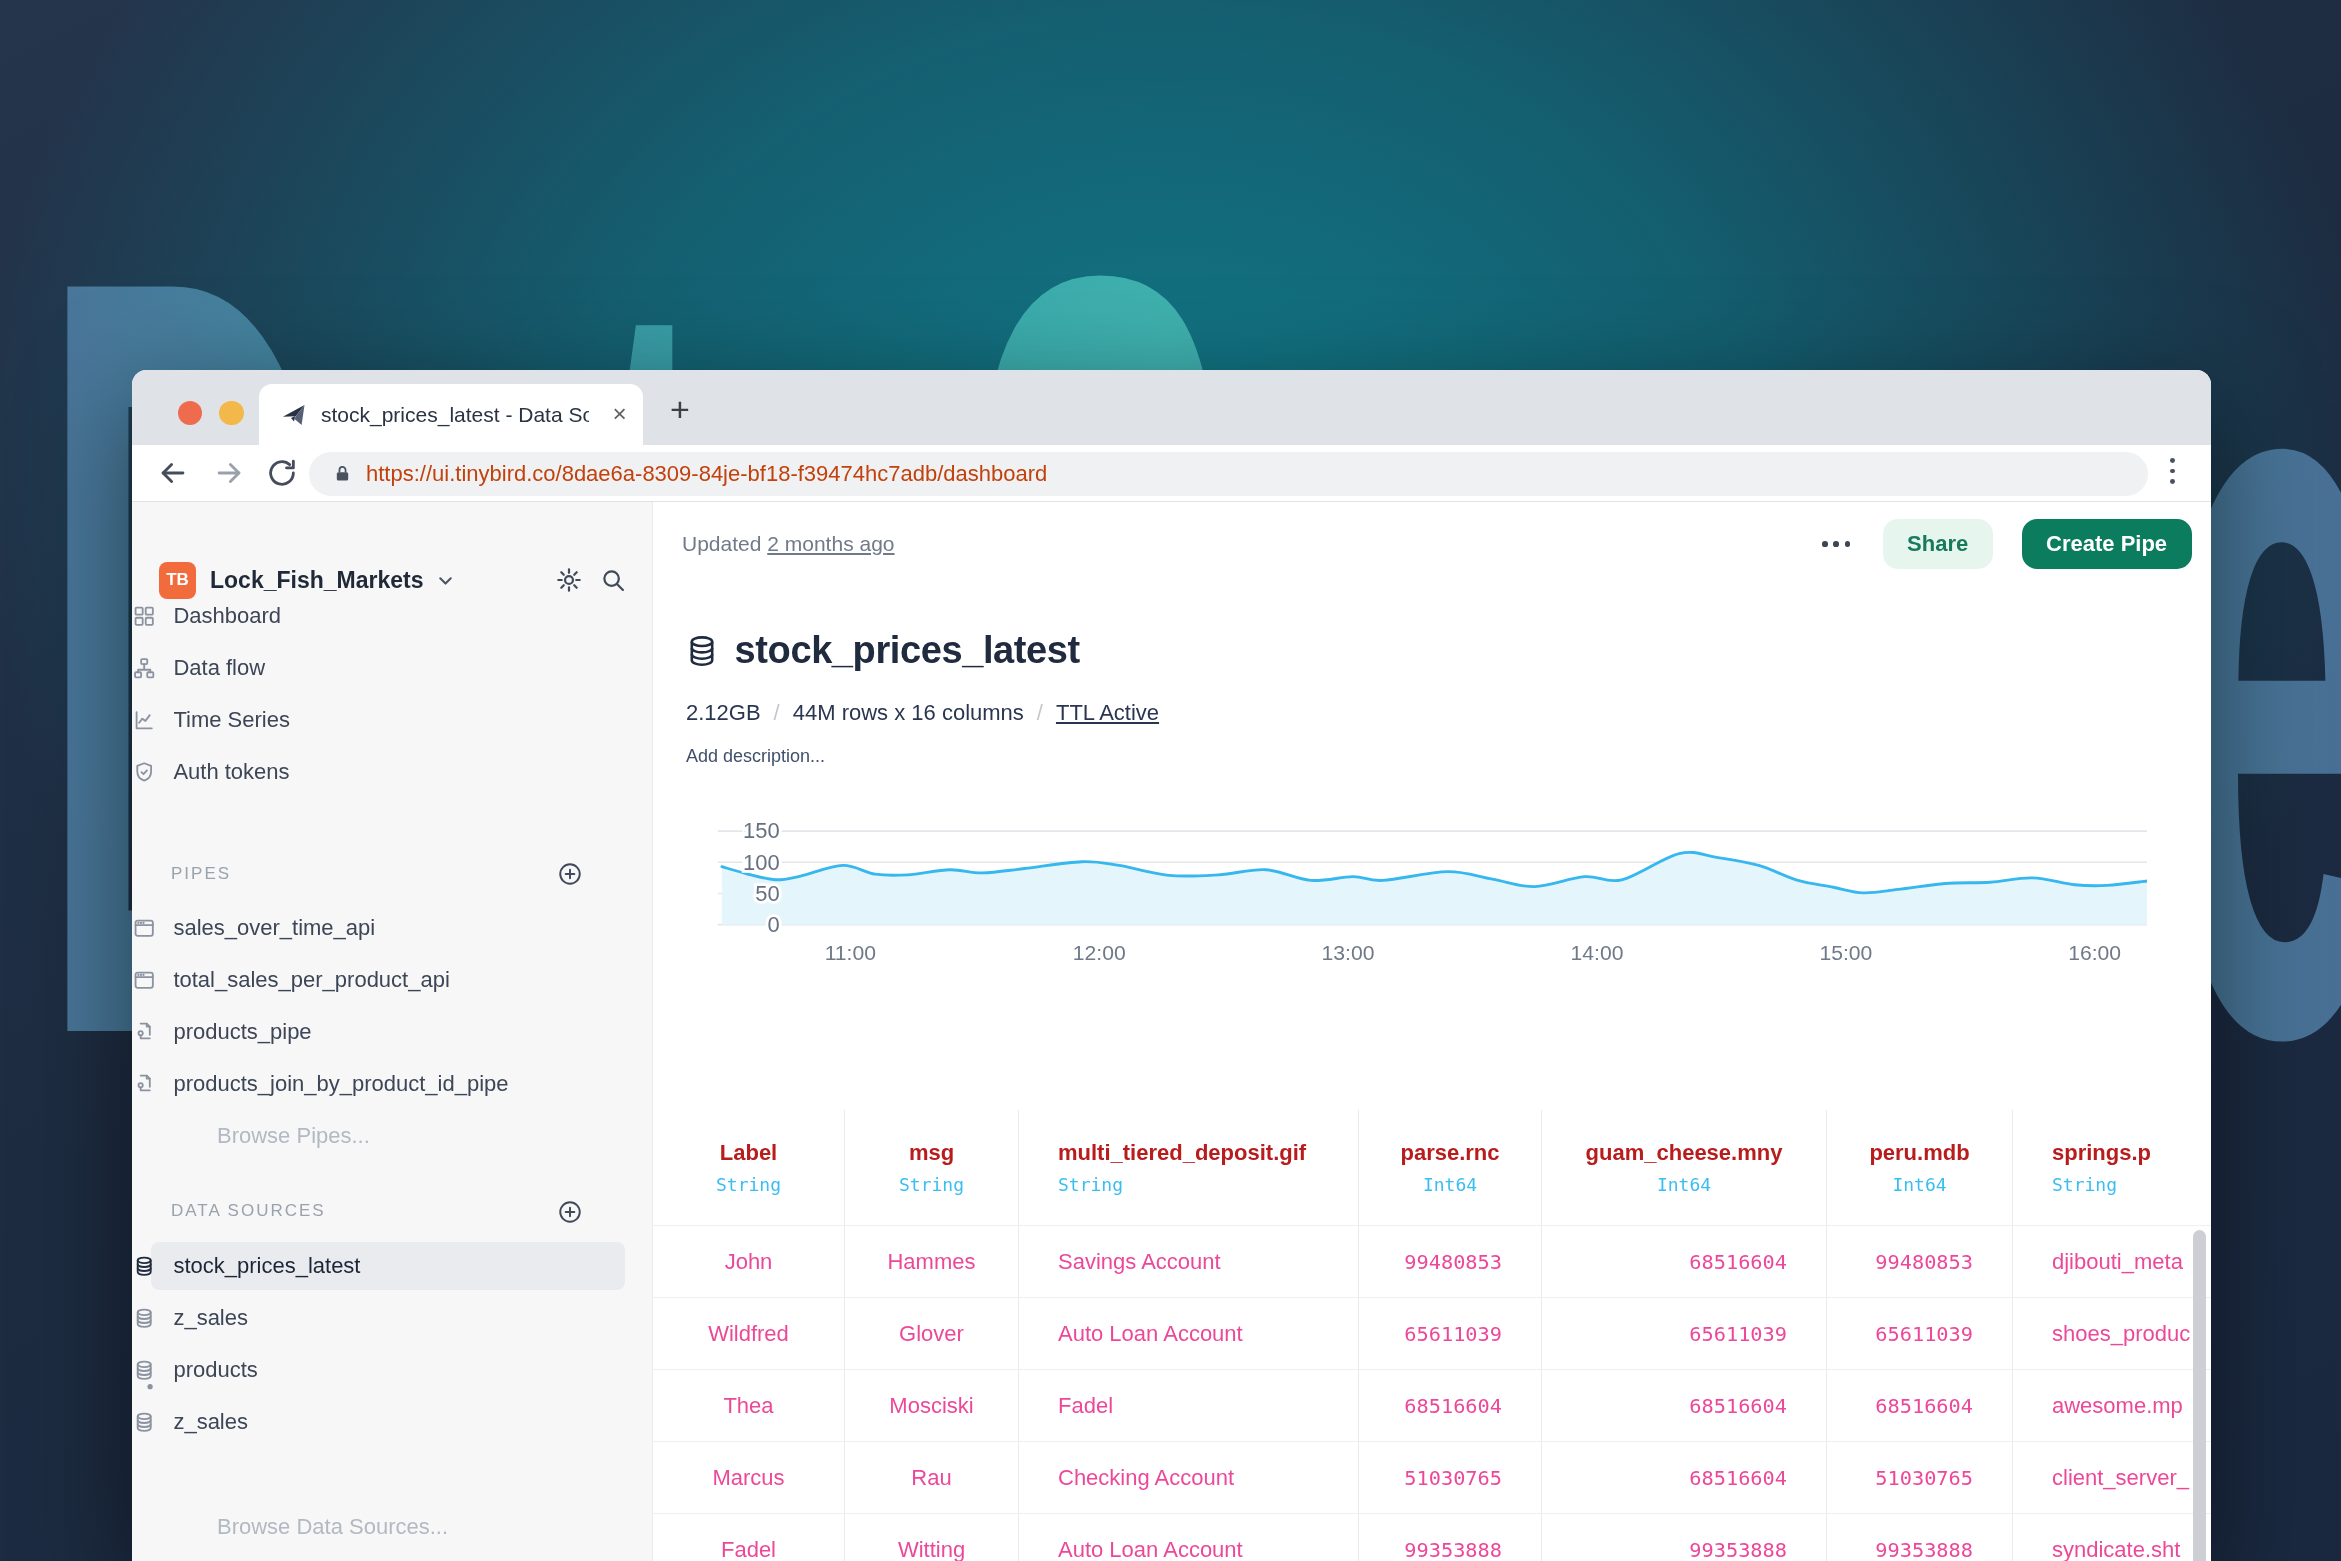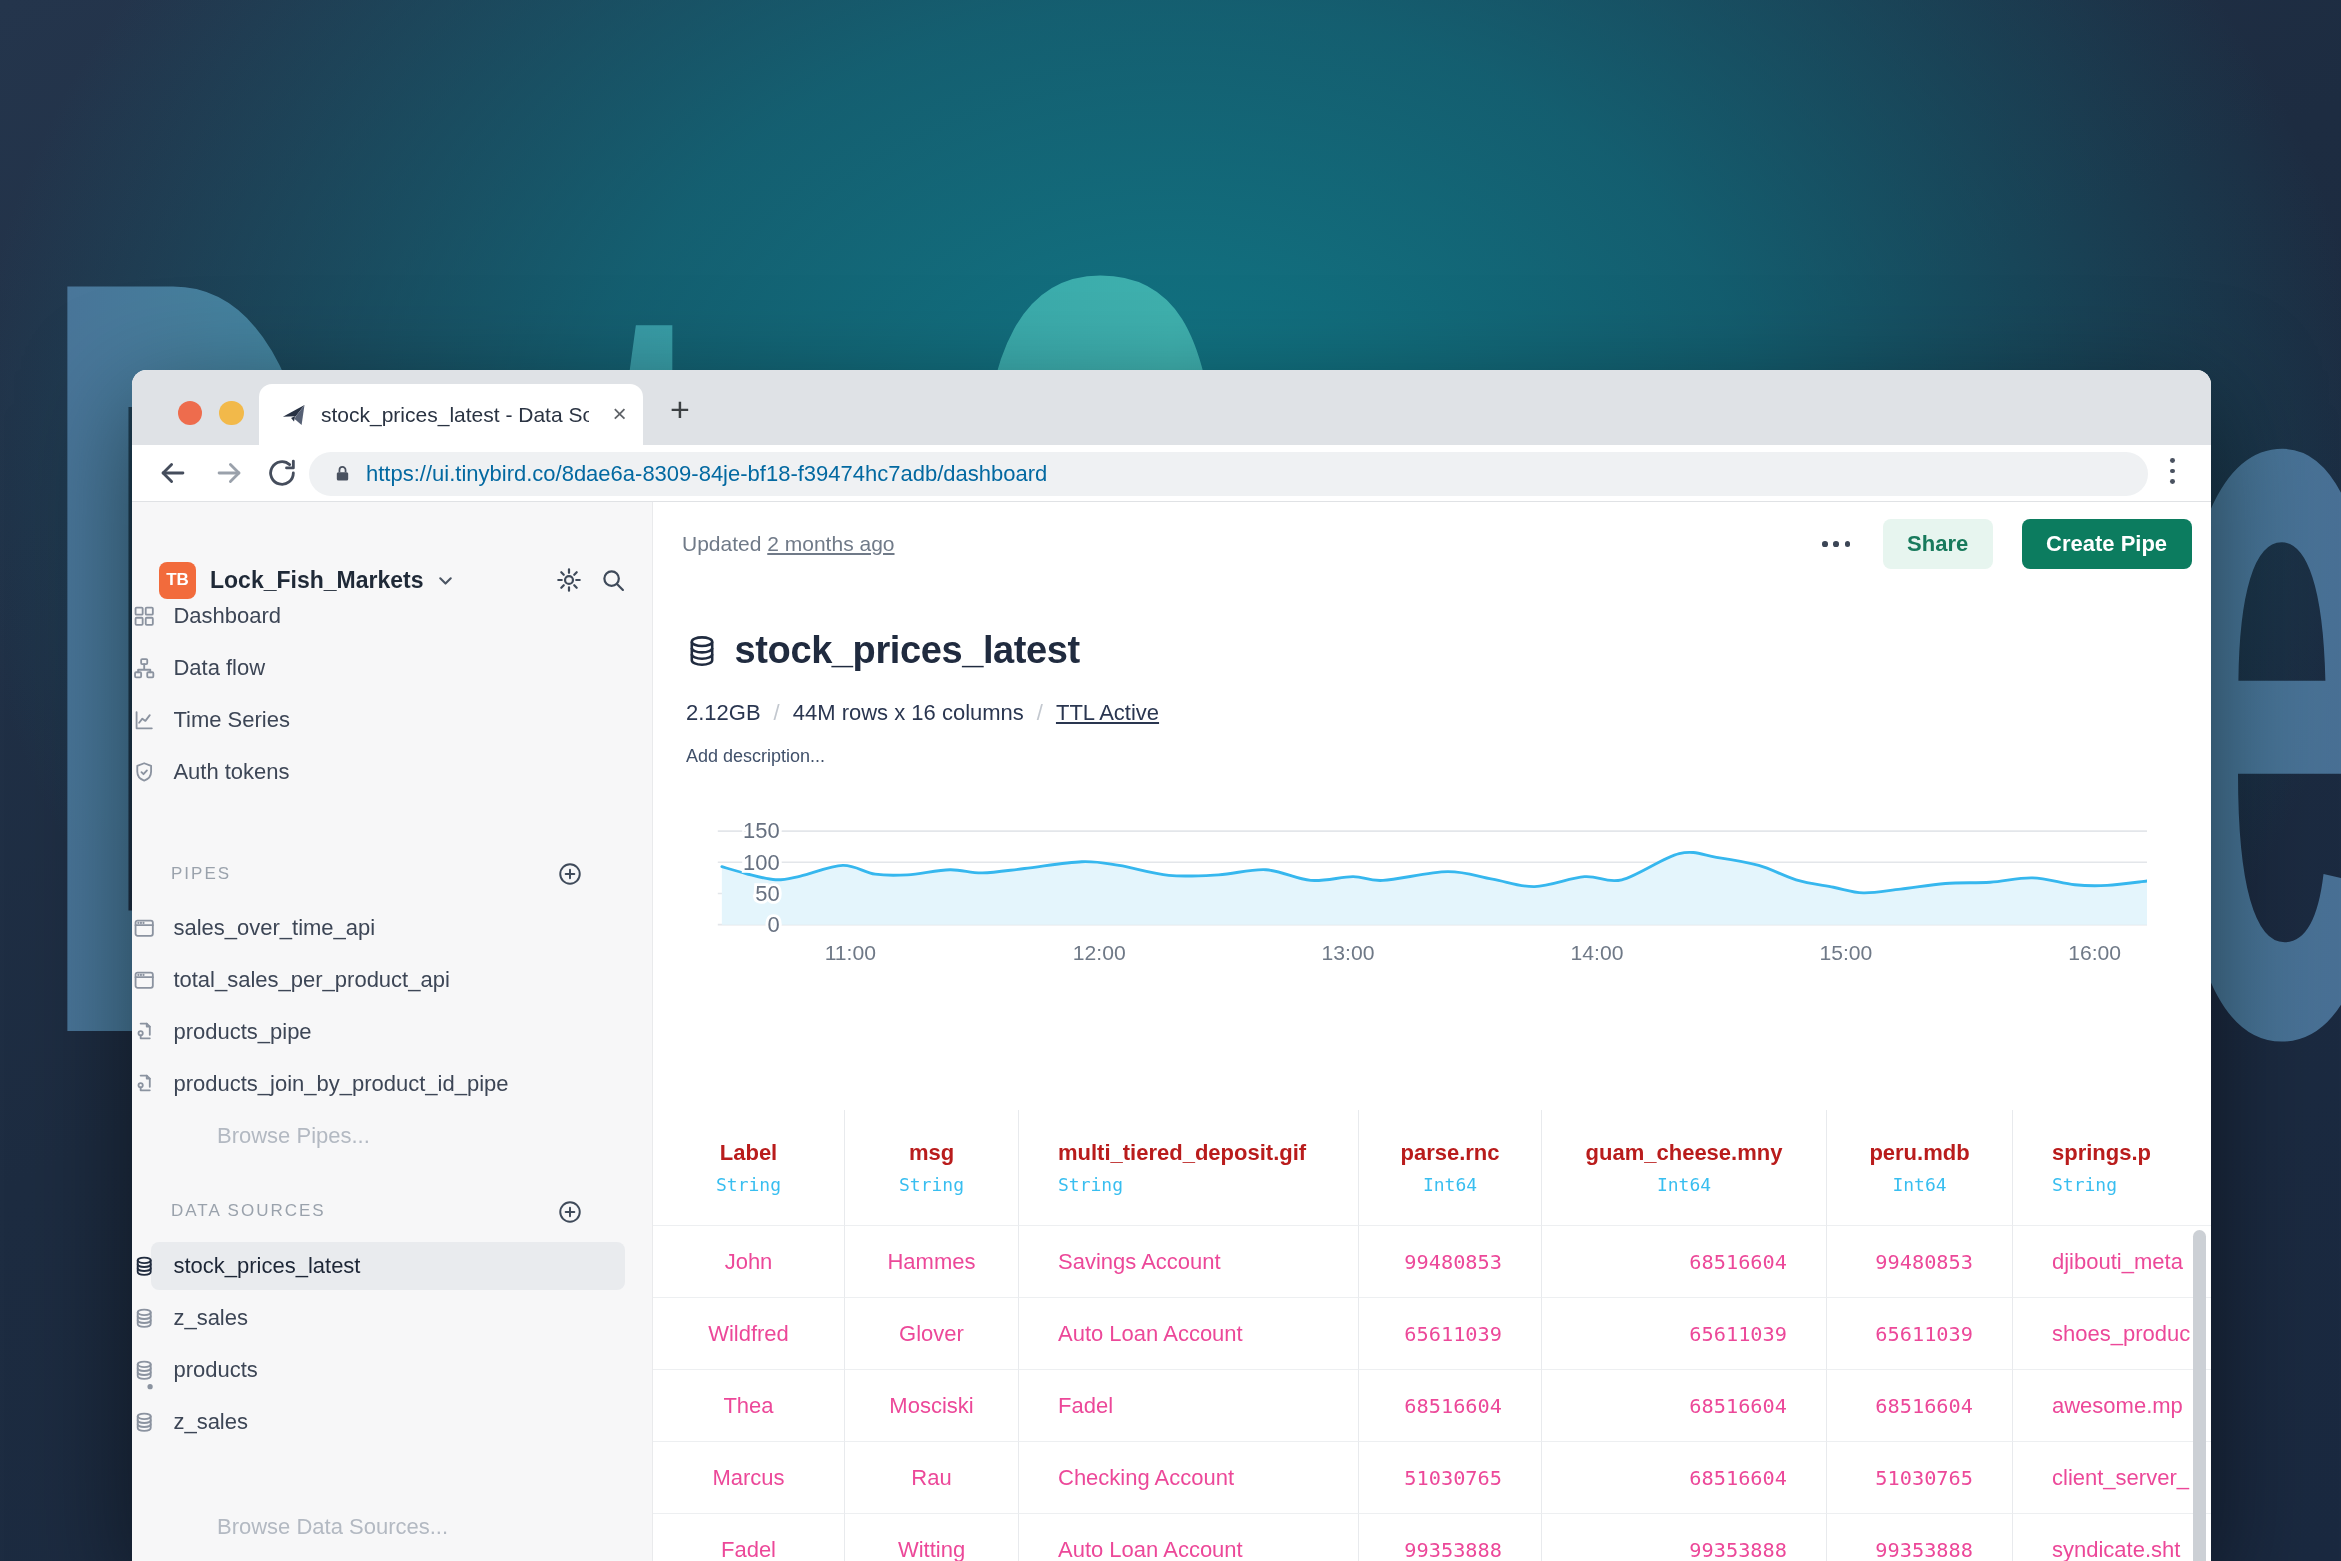--- a/index.html
+++ b/index.html
@@ -33,21 +33,21 @@
   .tab-close { margin-left:auto; font-size:24.4px; color:#5f6368; line-height:1; }
   .newtab { position:absolute; left:538px; top:24.4px; font-size:34px; font-weight:400; color:#3c4043; line-height:31px; }
 
   .toolbar { position:relative; height:57px; background:#fff; border-bottom:1.6px solid #e0e2e5; }
   .nav-ic { position:absolute; top:11.4px; width:34px; height:34px; color:#454d5c; }
   .nav-ic.dim { color:#9aa1ab; }
   .nav-ic svg, .s-ic svg { width:100%; height:100%; display:block; }
   .urlpill { position:absolute; left:177px; top:6.5px; width:1839px; height:44px; background:#eff1f3;
     border-radius:22px; display:flex; align-items:center; padding:0 23px; }
   .lock { width:21px; height:21px; color:#4a5260; }
-  .url-text { margin-left:13px; font-size:22px; color:#0369a1; white-space:nowrap; overflow:hidden; }
+  .url-text { margin-left:13px; font-size:22px; color:#c2410c; white-space:nowrap; overflow:hidden; }
   .kebab-v { position:absolute; left:2038px; top:13px; display:flex; flex-direction:column; gap:5.7px; align-items:center; }
   .kebab-v i, .kebab-h i { width:4.9px; height:4.9px; border-radius:50%; background:#4a5260; display:block; }
 
   .app { position:relative; display:flex; height:1060px; overflow:hidden; background:#fff; }
 
   
   .sidebar { position:relative; width:521px; height:100%; background:#f7f7f8; border-right:1.6px solid #e9eaec; flex:0 0 auto; }
   .ws-row { position:absolute; left:27px; top:57px; width:468px; height:42px; display:flex; align-items:center; }
   .ws-logo { width:37px; height:37px; border-radius:8.1px; background:#f26b3c; color:#fff; font-weight:700; font-size:17px;
     display:flex; align-items:center; justify-content:center; }
@@ -70,21 +70,21 @@
   .browse { padding-left:85px; height:52px; display:flex; align-items:center; font-size:22px; color:#b3b9c2; }
 
   
   .main { position:relative; flex:1 1 auto; background:#fff; overflow:hidden; }
   .hdr-row { position:absolute; left:29px; right:19.5px; top:16.3px; height:52px; display:flex; align-items:center; }
   .updated { font-size:21px; color:#707a88; }
   .updated a { color:#707a88; text-decoration:underline; }
   .hdr-actions { margin-left:auto; display:flex; align-items:center; gap:29px; }
   .kebab-h { display:flex; gap:5.7px; padding:8.1px 3.3px; }
   .kebab-h i { width:5.7px; height:5.7px; background:#3c4656; }
-  .btn { height:50px; border-radius:8px; display:flex; align-items:center; padding:0 24.4px; font-size:22px; font-weight:700; }
+  .btn { height:50px; border-radius:15px; display:flex; align-items:center; padding:0 24.4px; font-size:22px; font-weight:700; }
   .btn.share { background:#e7f5ef; color:#187a5c; }
   .btn.create { background:#0c7c5f; color:#ffffff; }
 
   .title-row { position:absolute; left:31px; top:127px; display:flex; align-items:center; }
   .title-ic { width:36px; height:36px; color:#202b3f; }
   .title-ic svg{width:100%;height:100%;}
   .page-title { margin-left:14.6px; font-size:38px; font-weight:700; color:#202b3f; letter-spacing:-0.4px; }
 
   .stats-row { position:absolute; left:33px; top:198px; display:flex; align-items:center; font-size:22px; color:#2a3650; }
   .stats-row .sep { color:#c3c8cf; margin:0 13px; }

